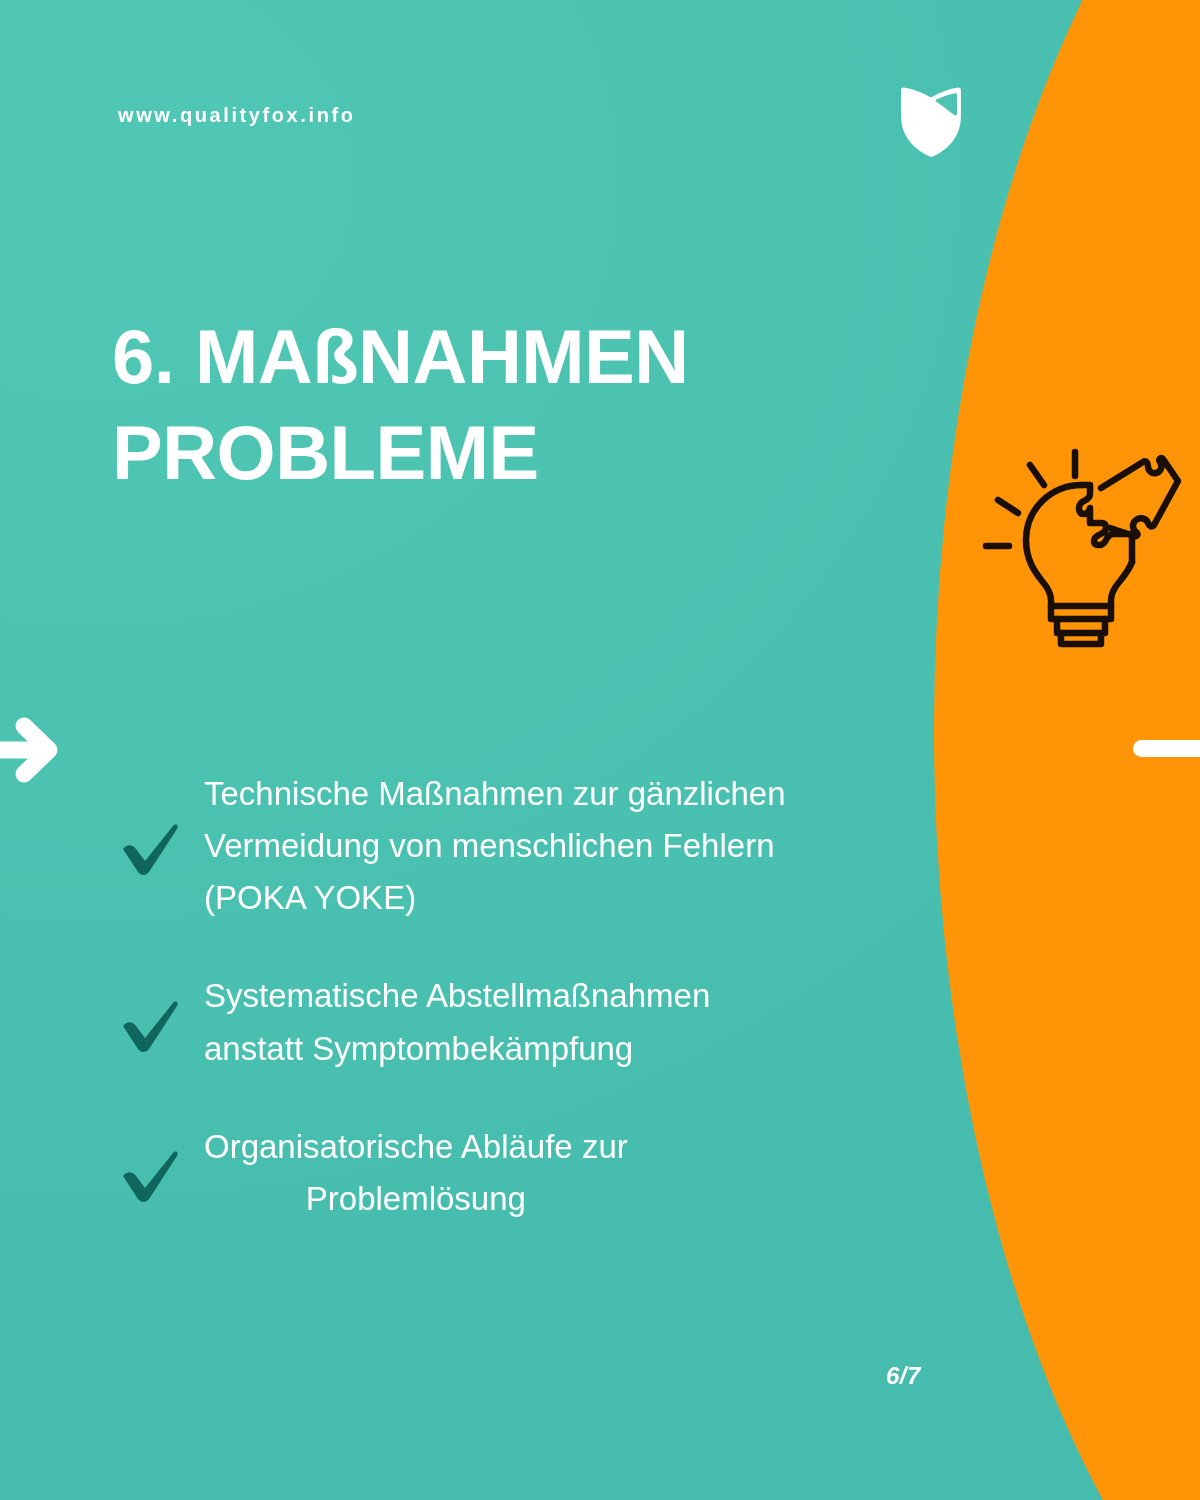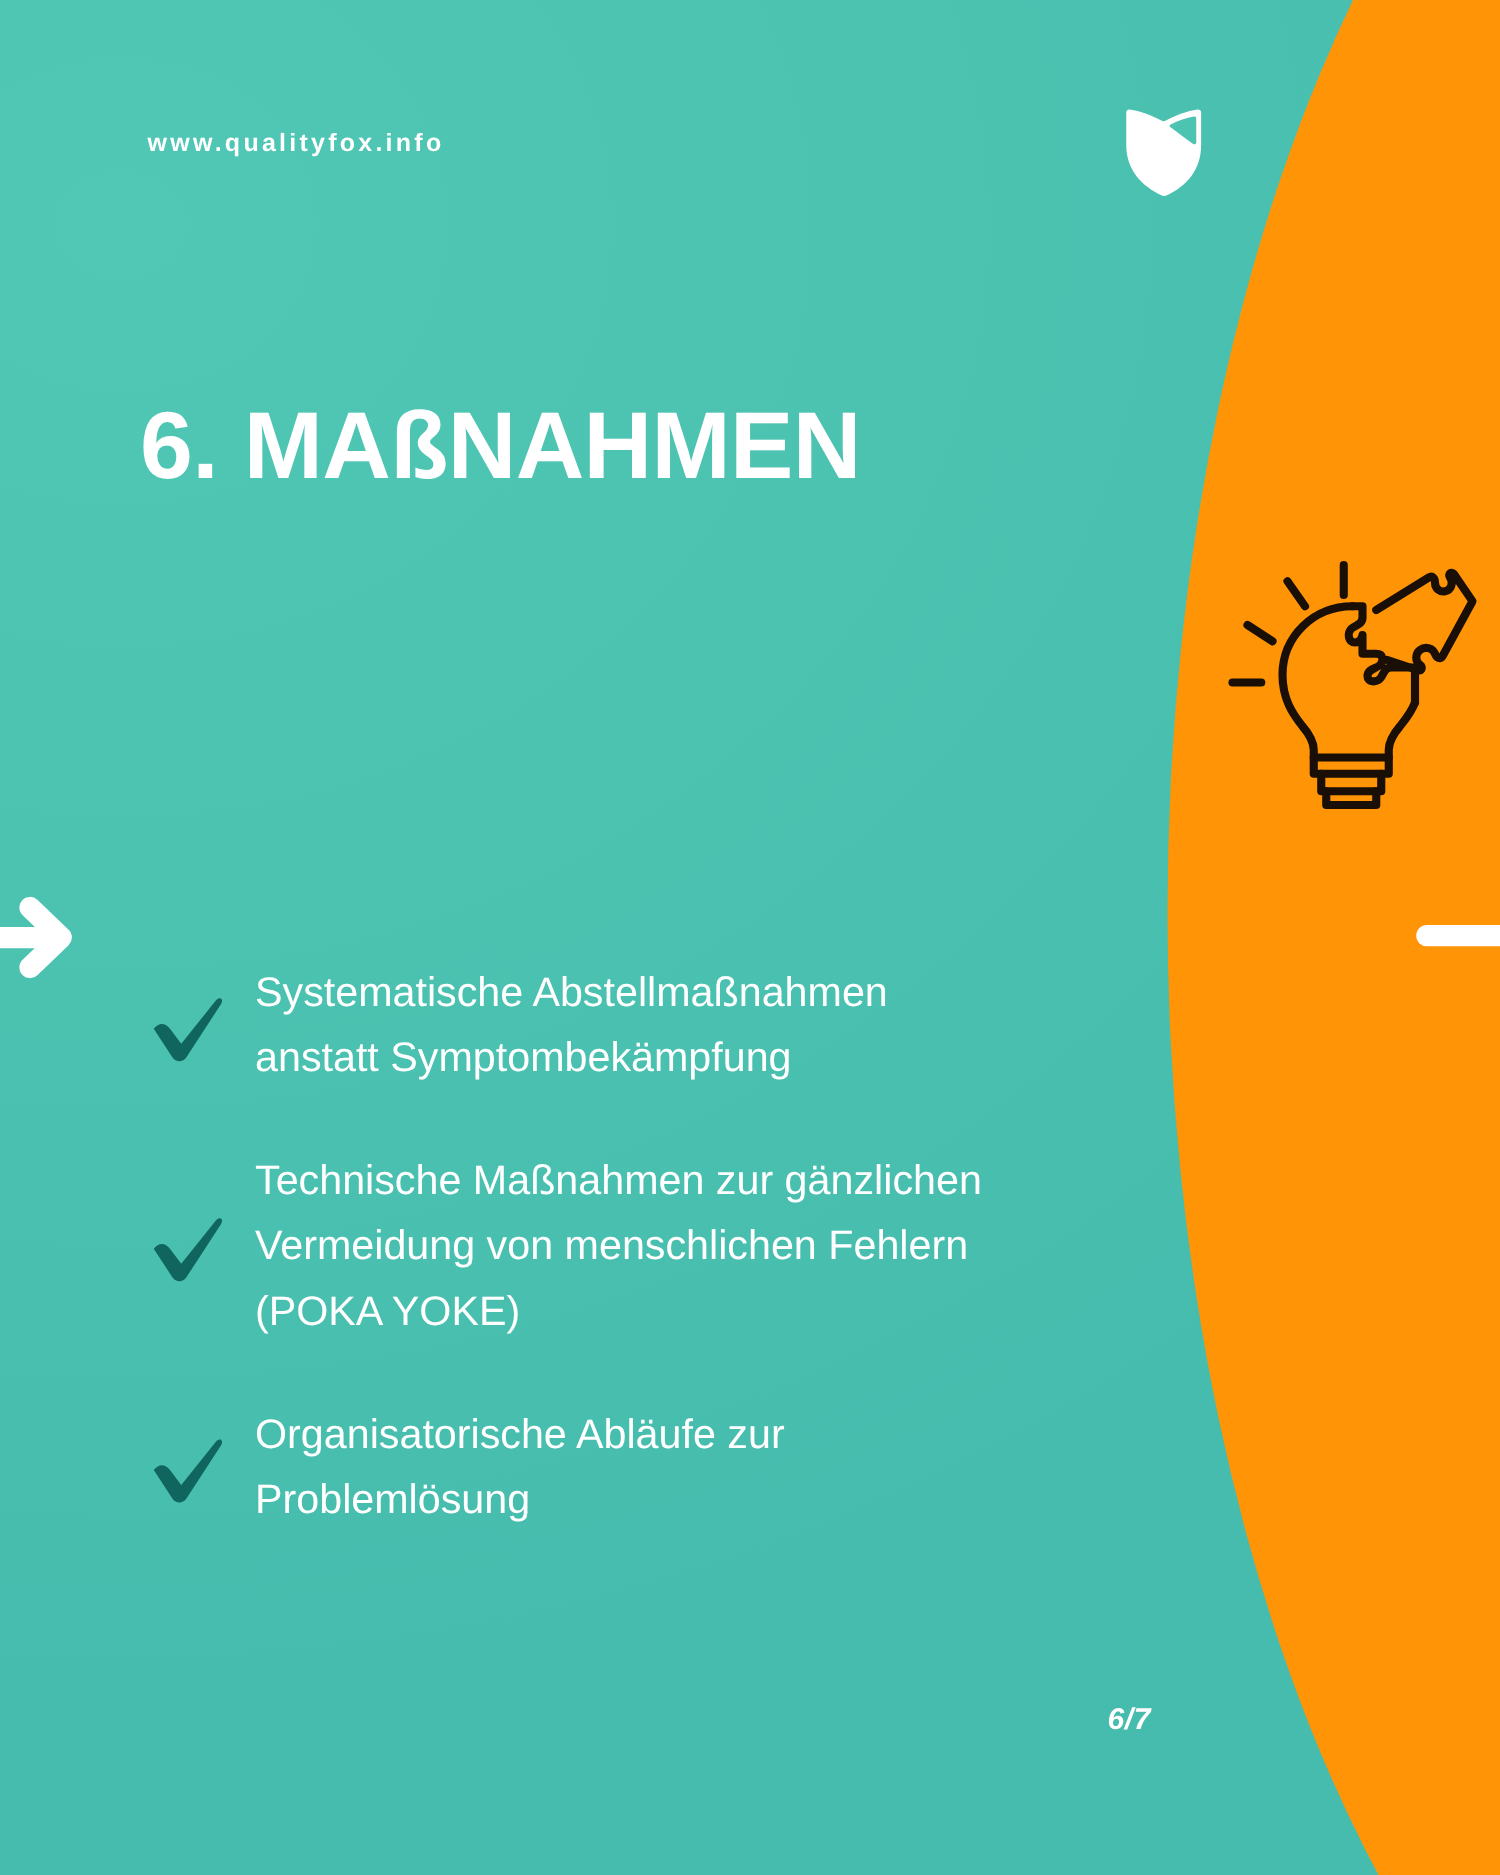--- a/index.html
+++ b/index.html
@@ -95,21 +95,21 @@
     left: 118px;
     top: 768px;
     width: 810px;
   }
 
   .bullet-row {
     display: flex;
     align-items: center;
     margin-bottom: 46px;
   }
-  .bullet-row:last-child { margin-bottom: 0; }
+  .bullet-row:last-child { margin-bottom: 0; text-align: center; }
 
   .check-icon {
     flex: 0 0 auto;
     width: 64px;
     height: 60px;
     margin-right: 22px;
   }
 
   .bullet-text {
     color: #ffffff;
@@ -152,20 +152,21 @@
 
   <div class="brand-logo">
     <svg viewBox="0 0 66 72" width="66" height="72" aria-hidden="true">
       <path d="M2 4 C2 2.4 3.3 1.4 4.8 1.6 C13 2.8 22 6 30 10.4 C31.2 11.1 32.6 11.1 33.8 10.4 C41.8 6 50.8 2.8 59 1.6 C60.6 1.4 61.9 2.4 61.9 4 L61.9 30 C61.9 50 50 63 34.6 70.2 C33.2 70.9 31.5 70.9 30.1 70.2 C14.7 63 2 50 2 30 Z" fill="#ffffff"></path>
       <path d="M37.5 13.6 C43.5 10.6 50.2 8.3 56.3 7.2 C57.2 7.05 58 7.7 58 8.6 L58 28 C58 29.2 56.6 29.9 55.6 29.2 C48.7 24.3 42.3 19.2 37.2 15.6 C36.4 15.05 36.6 14.05 37.5 13.6 Z" fill="#4dc3b2"></path>
     </svg>
   </div>
 
   <h1 class="headline">
     <span class="hl-line">6. MAßNAHMEN</span>
+    <span class="hl-line">PROBLEME</span>
   </h1>
 
   <div class="left-arrow">
     <svg viewBox="0 0 96 96" width="96" height="96" aria-hidden="true">
       <path d="M4 48 L72 48" stroke="#ffffff" stroke-width="17" stroke-linecap="round" fill="none"></path>
       <path d="M50 24 L75 48 L50 72" stroke="#ffffff" stroke-width="17" stroke-linecap="round" stroke-linejoin="round" fill="none"></path>
     </svg>
   </div>
 
   <div class="right-dash"></div>
@@ -210,35 +211,35 @@
 
   <div class="bullets">
 
     <div class="bullet-row">
       <div class="check-icon">
         <svg viewBox="0 0 64 60" width="64" height="60" aria-hidden="true">
           <path d="M5 33 C9 28 14 28 18 33 L27 45 L55 10 C58 7 61 9 59 13 L31 56 C28 60 23 60 20 56 Z" fill="#10655f"></path>
         </svg>
       </div>
       <div class="bullet-text">
-        <span class="bt-line">Systematische Abstellmaßnahmen</span>
-        <span class="bt-line">anstatt Symptombekämpfung</span>
+        <span class="bt-line">Technische Maßnahmen zur gänzlichen</span>
+        <span class="bt-line">Vermeidung von menschlichen Fehlern</span>
+        <span class="bt-line">(POKA YOKE)</span>
       </div>
     </div>
 
     <div class="bullet-row">
       <div class="check-icon">
         <svg viewBox="0 0 64 60" width="64" height="60" aria-hidden="true">
           <path d="M5 33 C9 28 14 28 18 33 L27 45 L55 10 C58 7 61 9 59 13 L31 56 C28 60 23 60 20 56 Z" fill="#10655f"></path>
         </svg>
       </div>
       <div class="bullet-text">
-        <span class="bt-line">Technische Maßnahmen zur gänzlichen</span>
-        <span class="bt-line">Vermeidung von menschlichen Fehlern</span>
-        <span class="bt-line">(POKA YOKE)</span>
+        <span class="bt-line">Systematische Abstellmaßnahmen</span>
+        <span class="bt-line">anstatt Symptombekämpfung</span>
       </div>
     </div>
 
     <div class="bullet-row">
       <div class="check-icon">
         <svg viewBox="0 0 64 60" width="64" height="60" aria-hidden="true">
           <path d="M5 33 C9 28 14 28 18 33 L27 45 L55 10 C58 7 61 9 59 13 L31 56 C28 60 23 60 20 56 Z" fill="#10655f"></path>
         </svg>
       </div>
       <div class="bullet-text">

